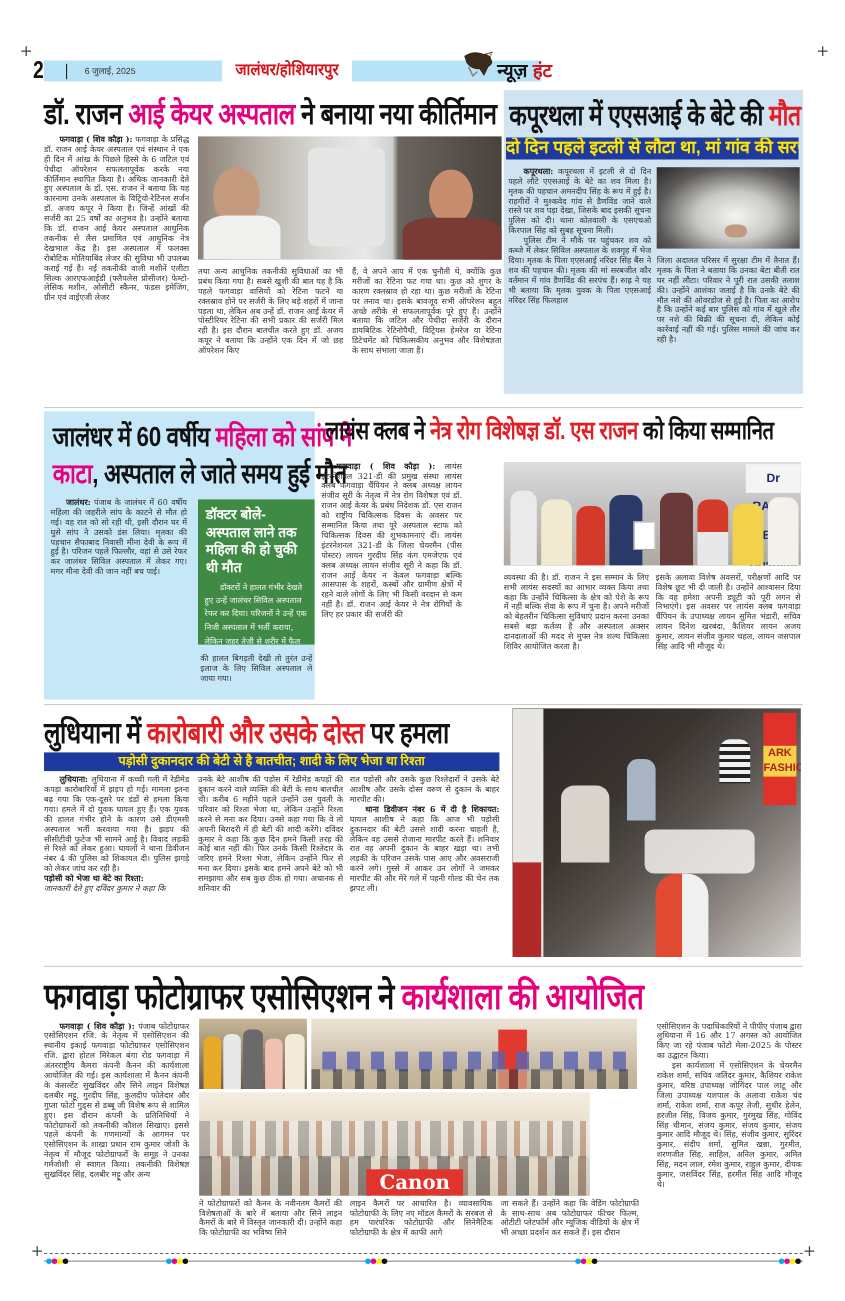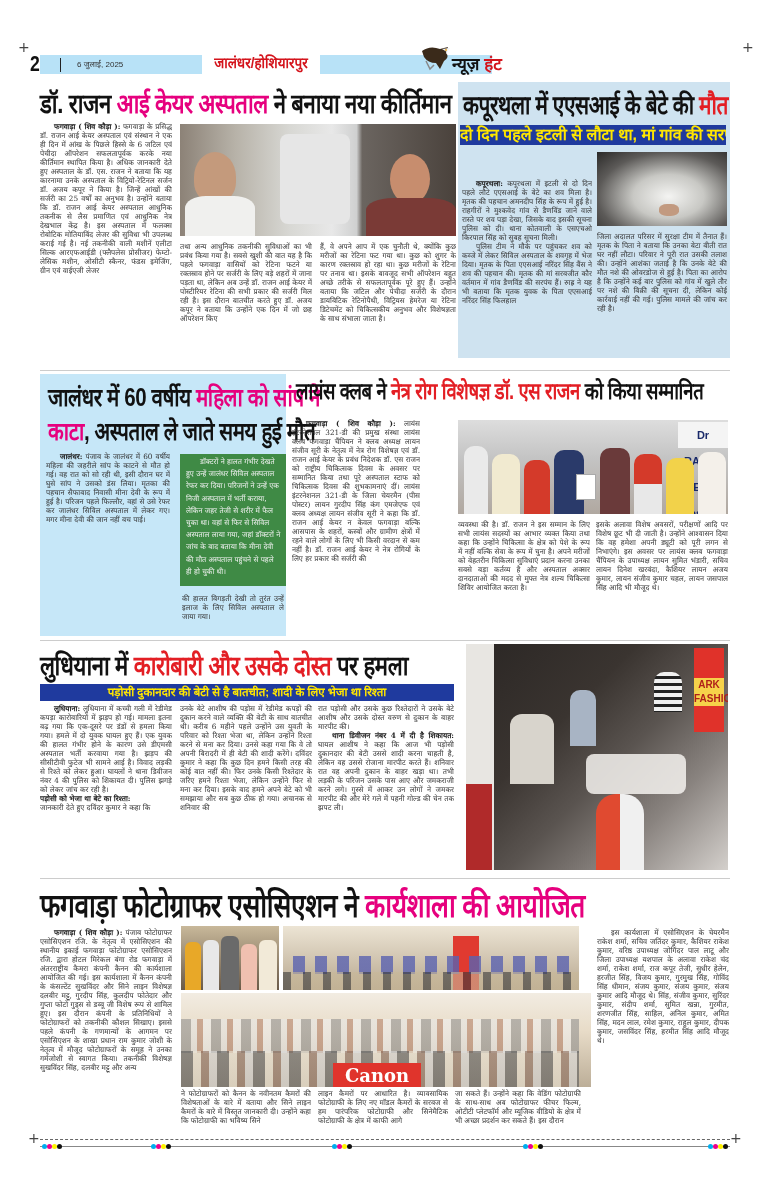--- a/index.html
+++ b/index.html
@@ -78,38 +78,39 @@
   </div>
   <div class="body-text" style="left:180px;top:242px;width:132px;height:126px;">तथा अन्य आधुनिक तकनीकी सुविधाओं का भी प्रबंध किया गया है। सबसे खुशी की बात यह है कि पहले फगवाड़ा वासियों को रेटिना फटने या रक्तस्राव होने पर सर्जरी के लिए बड़े शहरों में जाना पड़ता था, लेकिन अब उन्हें डॉ. राजन आई केयर में पोस्टीरियर रेटिना की सभी प्रकार की सर्जरी मिल रही है। इस दौरान बातचीत करते हुए डॉ. अजय कपूर ने बताया कि उन्होंने एक दिन में जो छह ऑपरेशन किए</div>
   <div class="body-text" style="left:320px;top:242px;width:136px;height:126px;">हैं, वे अपने आप में एक चुनौती थे, क्योंकि कुछ मरीजों का रेटिना फट गया था। कुछ को शुगर के कारण रक्तस्राव हो रहा था। कुछ मरीजों के रेटिना पर तनाव था। इसके बावजूद सभी ऑपरेशन बहुत अच्छे तरीके से सफलतापूर्वक पूरे हुए हैं। उन्होंने बताया कि जटिल और पेचीदा सर्जरी के दौरान डायबिटिक रेटिनोपैथी, विट्रियस हेमरेज या रेटिना डिटेचमेंट को चिकित्सकीय अनुभव और विशेषज्ञता के साथ संभाला जाता है।</div>
 </div>
 
 <div class="blue-box" style="left:458px;top:82px;width:272px;height:276px;"></div>
 <div class="headline" style="left:463px;top:86px;font-size:26px;transform:scaleX(0.8);">
   <span>कपूरथला में एएसआई के बेटे की </span><span class="hl-red">मौत</span>
 </div>
 <div class="sub-banner" style="left:460px;top:125px;width:266px;height:20px;font-size:16px;line-height:20px;">दो दिन पहले इटली से लौटा था, मां गांव की सरपंच</div>
-<div class="body-text indent" style="left:462px;top:151px;width:130px;height:205px;margin-top:28px;">
+<div class="body-text indent" style="left:462px;top:151px;width:130px;height:205px;">
   <b>कपूरथला:</b><span> कपूरथला में इटली से दो दिन पहले लौटे एएसआई के बेटे का शव मिला है। मृतक की पहचान अमनदीप सिंह के रूप में हुई है। राहगीरों ने मुश्कवेद गांव से डैणविंड जाने वाले रास्ते पर शव पड़ा देखा, जिसके बाद इसकी सूचना पुलिस को दी। थाना कोतवाली के एसएचओ किरपाल सिंह को सुबह सूचना मिली।</span>
   <div class="indent">पुलिस टीम ने मौके पर पहुंचकर शव को कब्जे में लेकर सिविल अस्पताल के शवगृह में भेज दिया। मृतक के पिता एएसआई नरिंदर सिंह बैंस ने शव की पहचान की। मृतक की मां सरबजीत कौर वर्तमान में गांव डैणविंड की सरपंच हैं। रुाह्र ने यह भी बताया कि मृतक युवक के पिता एएसआई नरिंदर सिंह फिलहाल</div>
 </div>
 <div class="photo" style="left:597px;top:152px;width:130px;height:74px;background:radial-gradient(ellipse at 55% 60%,#f4f4f2 0%,#c8c8c4 35%,#5c5a58 70%,#2a2928 100%);">
   <div class="abs" style="left:62px;top:52px;width:20px;height:12px;background:#c29a80;border-radius:40%;"></div>
 </div>
 <div class="body-text" style="left:597px;top:232px;width:130px;height:124px;">जिला अदालत परिसर में सुरक्षा टीम में तैनात हैं। मृतक के पिता ने बताया कि उनका बेटा बीती रात घर नहीं लौटा। परिवार ने पूरी रात उसकी तलाश की। उन्होंने आशंका जताई है कि उनके बेटे की मौत नशे की ओवरडोज से हुई है। पिता का आरोप है कि उन्होंने कई बार पुलिस को गांव में खुले तौर पर नशे की बिक्री की सूचना दी, लेकिन कोई कार्रवाई नहीं की गई। पुलिस मामले की जांच कर रही है।</div>
 
 <div class="lightblue-box" style="left:40px;top:374px;width:246px;height:262px;"></div>
 <div class="headline" style="left:48px;top:380px;font-size:25px;line-height:34px;transform:scaleX(0.82);">
   <div><span>जालंधर में 60 वर्षीय </span><span class="hl-pink">महिला को सांप ने</span></div>
   <div><span class="hl-pink">काटा</span><span>, अस्पताल ले जाते समय हुई मौत</span></div>
 </div>
 <div class="body-text indent" style="left:46px;top:452px;width:124px;height:180px;">
   <b>जालंधर:</b><span> पंजाब के जालंधर में 60 वर्षीय महिला की जहरीले सांप के काटने से मौत हो गई। वह रात को सो रही थी, इसी दौरान घर में घुसे सांप ने उसको डंस लिया। मृतका की पहचान सैफाबाद निवासी मीना देवी के रूप में हुई है। परिजन पहले फिल्लौर, वहां से उसे रेफर कर जालंधर सिविल अस्पताल में लेकर गए। मगर मीना देवी की जान नहीं बच पाई।</span>
 </div>
 <div class="green-box" style="left:180px;top:454px;width:106px;height:132px;overflow:hidden;">
+  <div class="green-title">डॉक्टर बोले- अस्पताल लाने तक महिला की हो चुकी थी मौत</div>
   <div class="green-body">डॉक्टरों ने हालत गंभीर देखते हुए उन्हें जालंधर सिविल अस्पताल रेफर कर दिया। परिजनों ने उन्हें एक निजी अस्पताल में भर्ती कराया, लेकिन जहर तेजी से शरीर में फैल चुका था। वहां से फिर से सिविल अस्पताल लाया गया, जहां डॉक्टरों ने जांच के बाद बताया कि मीना देवी की मौत अस्पताल पहुंचने से पहले ही हो चुकी थी।</div>
 </div>
 <div class="body-text" style="left:182px;top:594px;width:102px;height:40px;">की हालत बिगड़ती देखी तो तुरंत उन्हें इलाज के लिए सिविल अस्पताल ले जाया गया।</div>
 
 <div class="headline" style="left:296px;top:374px;font-size:23px;transform:scaleX(0.8);">
   <span>लायंस क्लब ने </span><span class="hl-red">नेत्र रोग विशेषज्ञ डॉ. एस राजन</span><span> को किया सम्मानित</span>
 </div>
 <div class="body-text indent" style="left:292px;top:419px;width:128px;height:218px;">
   <b>फगवाड़ा ( शिव कौड़ा ):</b><span> लायंस इंटरनेशनल 321-डी की प्रमुख संस्था लायंस क्लब फगवाड़ा चैंपियन ने क्लब अध्यक्ष लायन संजीव सूरी के नेतृत्व में नेत्र रोग विशेषज्ञ एवं डॉ. राजन आई केयर के प्रबंध निदेशक डॉ. एस राजन को राष्ट्रीय चिकित्सक दिवस के अवसर पर सम्मानित किया तथा पूरे अस्पताल स्टाफ को चिकित्सक दिवस की शुभकामनाएं दीं। लायंस इंटरनेशनल 321-डी के जिला चेयरमैन (पीस पोस्टर) लायन गुरदीप सिंह कंग एमजेएफ एवं क्लब अध्यक्ष लायन संजीव सूरी ने कहा कि डॉ. राजन आई केयर न केवल फगवाड़ा बल्कि आसपास के शहरों, कस्बों और ग्रामीण क्षेत्रों में रहने वाले लोगों के लिए भी किसी वरदान से कम नहीं है। डॉ. राजन आई केयर ने नेत्र रोगियों के लिए हर प्रकार की सर्जरी की</span>
 </div>
@@ -128,26 +129,26 @@
 <div class="body-text" style="left:458px;top:520px;width:132px;height:118px;">व्यवस्था की है। डॉ. राजन ने इस सम्मान के लिए सभी लायंस सदस्यों का आभार व्यक्त किया तथा कहा कि उन्होंने चिकित्सा के क्षेत्र को पेशे के रूप में नहीं बल्कि सेवा के रूप में चुना है। अपने मरीजों को बेहतरीन चिकित्सा सुविधाएं प्रदान करना उनका सबसे बड़ा कर्तव्य है और अस्पताल अक्सर दानदाताओं की मदद से मुफ्त नेत्र शल्य चिकित्सा शिविर आयोजित करता है।</div>
 <div class="body-text" style="left:596px;top:520px;width:132px;height:118px;">इसके अलावा विशेष अवसरों, परीक्षणों आदि पर विशेष छूट भी दी जाती है। उन्होंने आश्वासन दिया कि वह हमेशा अपनी ड्यूटी को पूरी लगन से निभाएंगे। इस अवसर पर लायंस क्लब फगवाड़ा चैंपियन के उपाध्यक्ष लायन सुमित भंडारी, सचिव लायन दिनेश खरबंदा, कैशियर लायन अजय कुमार, लायन संजीव कुमार चहल, लायन जसपाल सिंह आदि भी मौजूद थे।</div>
 
 <div class="headline" style="left:40px;top:646px;font-size:27px;transform:scaleX(0.82);">
   <span>लुधियाना में </span><span class="hl-red">कारोबारी और उसके दोस्त</span><span> पर हमला</span>
 </div>
 <div class="sub-banner" style="left:40px;top:684px;width:414px;height:17px;font-size:11.5px;line-height:17px;">पड़ोसी दुकानदार की बेटी से है बातचीत; शादी के लिए भेजा था रिश्ता</div>
 <div class="body-text indent" style="left:40px;top:704px;width:132px;height:170px;">
   <b>लुधियाना:</b><span> लुधियाना में कच्ची गली में रेडीमेड कपड़ा कारोबारियों में झड़प हो गई। मामला इतना बढ़ गया कि एक-दूसरे पर डंडों से हमला किया गया। हमले में दो युवक घायल हुए हैं। एक युवक की हालत गंभीर होने के कारण उसे डीएमसी अस्पताल भर्ती करवाया गया है। झड़प की सीसीटीवी फुटेज भी सामने आई है। विवाद लड़की से रिश्ते को लेकर हुआ। घायलों ने थाना डिवीजन नंबर 4 की पुलिस को शिकायत दी। पुलिस झगड़े को लेकर जांच कर रही है।</span>
   <div style="text-indent:0;font-weight:bold;"><b>पड़ोसी को भेजा था बेटे का रिश्ता:</b></div>
-  <div style="text-indent:0;">जानकारी देते हुए दविंदर कुमार ने कहा कि</div>
+  <div style="text-indent:0;font-style:italic;">जानकारी देते हुए दविंदर कुमार ने कहा कि</div>
 </div>
 <div class="body-text" style="left:180px;top:704px;width:132px;height:170px;">उनके बेटे आशीष की पड़ोस में रेडीमेड कपड़ों की दुकान करने वाले व्यक्ति की बेटी के साथ बातचीत थी। करीब 6 महीने पहले उन्होंने उस युवती के परिवार को रिश्ता भेजा था, लेकिन उन्होंने रिश्ता करने से मना कर दिया। उनसे कहा गया कि वे तो अपनी बिरादरी में ही बेटी की शादी करेंगे। दविंदर कुमार ने कहा कि कुछ दिन हमने किसी तरह की कोई बात नहीं की। फिर उनके किसी रिश्तेदार के जरिए हमने रिश्ता भेजा, लेकिन उन्होंने फिर से मना कर दिया। इसके बाद हमने अपने बेटे को भी समझाया और सब कुछ ठीक हो गया। अचानक से शनिवार की</div>
 <div class="body-text" style="left:318px;top:704px;width:136px;height:170px;">
   <span>रात पड़ोसी और उसके कुछ रिश्तेदारों ने उसके बेटे आशीष और उसके दोस्त वरुण से दुकान के बाहर मारपीट की।</span>
-  <div class="indent"><b>थाना डिवीजन नंबर 4 में दी है शिकायत:</b><span> घायल आशीष ने कहा कि आज भी पड़ोसी दुकानदार की बेटी उससे शादी करना चाहती है, लेकिन वह उससे रोजाना मारपीट करते हैं। शनिवार रात वह अपनी दुकान के बाहर खड़ा था। तभी लड़की के परिजन उसके पास आए और जमकराजी करने लगे। गुस्से में आकर उन लोगों ने जमकर मारपीट की और मेरे गले में पहनी गोल्ड की चेन तक झपट ली।</span></div>
+  <div class="indent"><b>थाना डिवीजन नंबर 6 में दी है शिकायत:</b><span> घायल आशीष ने कहा कि आज भी पड़ोसी दुकानदार की बेटी उससे शादी करना चाहती है, लेकिन वह उससे रोजाना मारपीट करते हैं। शनिवार रात वह अपनी दुकान के बाहर खड़ा था। तभी लड़की के परिजन उसके पास आए और अवसराजी करने लगे। गुस्से में आकर उन लोगों ने जमकर मारपीट की और मेरे गले में पहनी गोल्ड की चेन तक झपट ली।</span></div>
 </div>
 <div class="photo" style="left:466px;top:644px;width:262px;height:226px;background:linear-gradient(135deg,#2a2624 0%,#3a3430 35%,#5a5450 55%,#8a8480 75%,#d4d0cc 100%);">
   <div class="abs" style="left:0;top:0;width:28px;height:226px;background:#e8e6e2;"></div>
   <div class="abs" style="left:0;top:140px;width:26px;height:86px;background:#b02a2a;"></div>
   <div class="abs" style="left:228px;top:4px;width:30px;height:84px;background:#e0322a;">
     <div style="margin-top:30px;background:#f6d24a;color:#b0201a;font:bold 10px 'Liberation Sans',sans-serif;text-align:center;line-height:14px;">ARK FASHIONS</div>
   </div>
   <div class="abs" style="left:104px;top:46px;width:26px;height:56px;background:#a8b4c4;border-radius:10px 10px 0 0;"></div>
   <div class="abs" style="left:188px;top:28px;width:28px;height:40px;background:repeating-linear-gradient(180deg,#f0f0f0 0 4px,#222 4px 7px);border-radius:10px 10px 0 0;"></div>
   <div class="abs" style="left:44px;top:70px;width:44px;height:70px;background:#d8d4cc;border-radius:12px 12px 0 0;"></div>
@@ -166,29 +167,30 @@
   <div class="abs" style="left:22px;top:14px;width:16px;height:50px;background:#e8e8e8;border-radius:6px 6px 0 0;"></div>
   <div class="abs" style="left:40px;top:10px;width:18px;height:54px;background:#6a6a6a;border-radius:6px 6px 0 0;"></div>
   <div class="abs" style="left:60px;top:18px;width:16px;height:46px;background:#f0c0b0;border-radius:6px 6px 0 0;"></div>
   <div class="abs" style="left:78px;top:14px;width:18px;height:50px;background:#f2ead8;border-radius:6px 6px 0 0;"></div>
 </div>
 <div class="photo" style="left:283px;top:926px;width:296px;height:64px;background:linear-gradient(180deg,#ece4d4,#b8a890);">
   <div class="abs" style="left:170px;top:10px;width:26px;height:54px;background:#e03a30;"></div>
   <div class="abs" style="left:10px;top:30px;width:276px;height:18px;background:repeating-linear-gradient(90deg,#5a62b0 0 12px,transparent 12px 22px);opacity:0.8;"></div>
   <div class="abs" style="left:0;top:46px;width:296px;height:18px;background:repeating-linear-gradient(90deg,#3a3a3a 0 8px,#c8b898 8px 20px);opacity:0.6;"></div>
 </div>
-<div class="photo" style="left:181px;top:993px;width:410px;height:94px;background:linear-gradient(180deg,#f2ece2 0%,#e8dcc8 40%,#bcae98 100%);">
+<div class="photo" style="left:181px;top:993px;width:355px;height:94px;background:linear-gradient(180deg,#f2ece2 0%,#e8dcc8 40%,#bcae98 100%);">
   <div class="abs" style="left:0;top:26px;width:398px;height:34px;background:repeating-linear-gradient(90deg,#8a8a8a 0 10px,#e6e6e6 10px 16px,#b07a60 16px 22px,#f0f0f0 22px 30px);opacity:0.55;"></div>
   <div class="abs" style="left:0;top:58px;width:398px;height:36px;background:repeating-linear-gradient(90deg,#5a5a5a 0 12px,#ece4d4 12px 20px,#8a6a5a 20px 28px,#d8d8d8 28px 36px);opacity:0.6;"></div>
   <div class="abs" style="left:152px;top:70px;width:88px;height:24px;background:#e0342c;color:#fff;font:bold 18px 'DejaVu Serif',serif;text-align:center;line-height:26px;">Canon</div>
 </div>
 <div class="body-text" style="left:181px;top:1089px;width:130px;height:50px;">ने फोटोग्राफरों को कैनन के नवीनतम कैमरों की विशेषताओं के बारे में बताया और सिने लाइन कैमरों के बारे में विस्तृत जानकारी दी। उन्होंने कहा कि फोटोग्राफी का भविष्य सिने</div>
 <div class="body-text" style="left:318px;top:1089px;width:130px;height:50px;">लाइन कैमरों पर आधारित है। व्यावसायिक फोटोग्राफी के लिए नए मॉडल कैमरों के सरबज से हम पारंपरिक फोटोग्राफी और सिनेमैटिक फोटोग्राफी के क्षेत्र में काफी आगे</div>
 <div class="body-text" style="left:455px;top:1089px;width:126px;height:50px;">जा सकते हैं। उन्होंने कहा कि वेडिंग फोटोग्राफी के साथ-साथ अब फोटोग्राफर फीचर फिल्म, ओटीटी प्लेटफॉर्म और म्यूजिक वीडियो के क्षेत्र में भी अच्छा प्रदर्शन कर सकते हैं। इस दौरान</div>
 <div class="body-text" style="left:597px;top:928px;width:132px;height:206px;">
+  <span>एसोसिएशन के पदाधिकारियों ने पीपीए पंजाब द्वारा लुधियाना में 16 और 17 अगस्त को आयोजित किए जा रहे पंजाब फोटो मेला-2025 के पोस्टर का उद्घाटन किया।</span>
   <div class="indent">इस कार्यशाला में एसोसिएशन के चेयरमैन राकेश शर्मा, सचिव जतिंदर कुमार, कैशियर राकेश कुमार, वरिष्ठ उपाध्यक्ष जोगिंदर पाल लाटू और जिला उपाध्यक्ष यशपाल के अलावा राकेश चंद शर्मा, राकेश शर्मा, राज कपूर तेजी, सुधीर हेलेन, हरजीत सिंह, विजय कुमार, गुरमुख सिंह, गोविंद सिंह धीमान, संजय कुमार, संजय कुमार, संजय कुमार आदि मौजूद थे। सिंह, संजीव कुमार, सुरिंदर कुमार, संदीप शर्मा, सुमित खन्ना, गुरमीत, शरणजीत सिंह, साहिल, अनिल कुमार, अमित सिंह, मदन लाल, रमेश कुमार, राहुल कुमार, दीपक कुमार, जसविंदर सिंह, हरमीत सिंह आदि मौजूद थे।</div>
 </div>
 
 <div class="abs" style="left:40px;top:370px;width:690px;height:1px;background:#ccc;"></div>
 <div class="abs" style="left:40px;top:640px;width:690px;height:1px;background:#ccc;"></div>
 <div class="abs" style="left:40px;top:878px;width:690px;height:1px;background:#ccc;"></div>
 
 <div class="dotted" style="left:40px;top:1139px;width:690px;"></div>
 <div class="reg-bar" style="left:40px;top:1146px;width:690px;"></div>
 <div class="cmyk" style="left:42px;top:1144px;">

